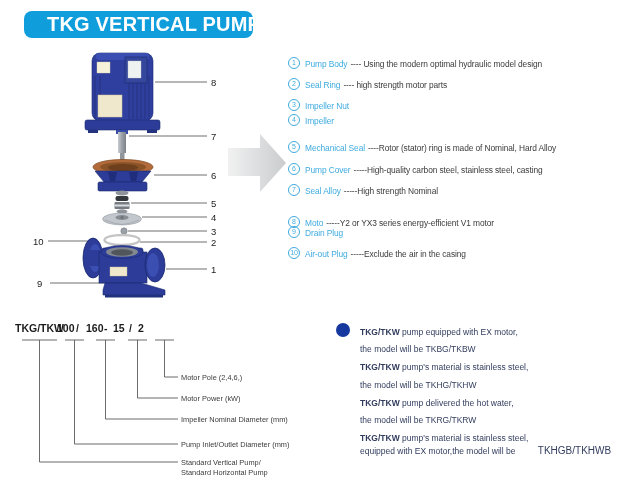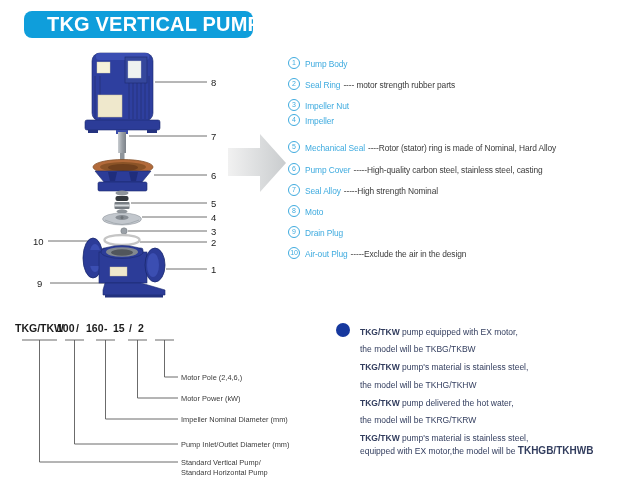--- a/index.html
+++ b/index.html
@@ -20,21 +20,21 @@
   
   svg{position:absolute;overflow:visible;}
   .callout-line{stroke:#4a4a4a;stroke-width:.8;}
   .callout-num{font-size:9.5px;fill:#1c1c1c;}
   .code-text{font-size:10.5px;font-weight:bold;fill:#1a1a1a;}
   .code-line{stroke:#5a5a5a;stroke-width:.9;fill:none;}
   .code-label{font-size:7.4px;fill:#3a3a3a;}
   
   .note-line{position:absolute;left:360px;white-space:nowrap;font-size:8.5px;color:#323d5e;}
   .note-pre{font-weight:bold;}
-  .note-big{font-weight:bold;font-size:10px;}
+  .note-big{font-weight:normal;font-size:10px;margin-left:20px;}
   .bullet{position:absolute;left:336px;top:323px;width:14px;height:14px;border-radius:50%;
           background:#16389e;}
 </style>
 </head>
 <body>
 
 <div class="page">
 
   <div class="banner">
     <span>TKG VERTICAL PUMP</span>
@@ -156,25 +156,26 @@
           <stop offset="1" stop-color="#c9ccce"></stop>
       </linearGradient>
     </defs>
     <polygon points="2,20 34,20 34,6 60,35 34,64 34,48 2,48" fill="url(#arrowG)"></polygon>
   </svg>
 
   <div class="parts">
     <div class="p-item" style="top:57px">
         <span class="p-num">1</span>
         <span class="p-name">Pump Body</span>
+        <span>---- Using the modern optimal hydraulic model design</span>
       </div>
     <div class="p-item" style="top:78px">
         <span class="p-num">2</span>
         <span class="p-name">Seal Ring</span>
-        <span>---- motor strength rubber parts</span>
+        <span>---- high strength motor parts</span>
       </div>
     <div class="p-item" style="top:99px">
         <span class="p-num">3</span>
         <span class="p-name">Impeller Nut</span>
       </div>
     <div class="p-item" style="top:114px">
         <span class="p-num">4</span>
         <span class="p-name">Impeller</span>
       </div>
     <div class="p-item" style="top:141px">
@@ -185,32 +186,33 @@
     <div class="p-item" style="top:163px">
         <span class="p-num">6</span>
         <span class="p-name">Pump Cover</span>
         <span>-----High-quality carbon steel, stainless steel, casting</span>
       </div>
     <div class="p-item" style="top:184px">
         <span class="p-num">7</span>
         <span class="p-name">Seal Alloy</span>
         <span>-----High strength Nominal</span>
       </div>
-    <div class="p-item" style="top:205px">
+    <div class="p-item" style="top:216px">
         <span class="p-num">8</span>
         <span class="p-name">Moto</span>
+        <span>-----Y2 or YX3 series energy-efficient V1 motor</span>
       </div>
     <div class="p-item" style="top:226px">
         <span class="p-num">9</span>
         <span class="p-name">Drain Plug</span>
       </div>
     <div class="p-item" style="top:247px">
         <span class="p-num">10</span>
         <span class="p-name">Air-out Plug</span>
-        <span>-----Exclude the air in the design</span>
+        <span>-----Exclude the air in the casing</span>
       </div>
   </div>
 
   <svg style="left:10px;top:315px;" width="300" height="175" viewBox="0 0 300 175">
     <g>
       <text class="code-text" x="5" y="17">TKG/TKW</text>
       <text class="code-text" x="47" y="17">100</text>
       <text class="code-text" x="66" y="17">/</text>
       <text class="code-text" x="76" y="17">160</text>
       <text class="code-text" x="94" y="17">-</text>

